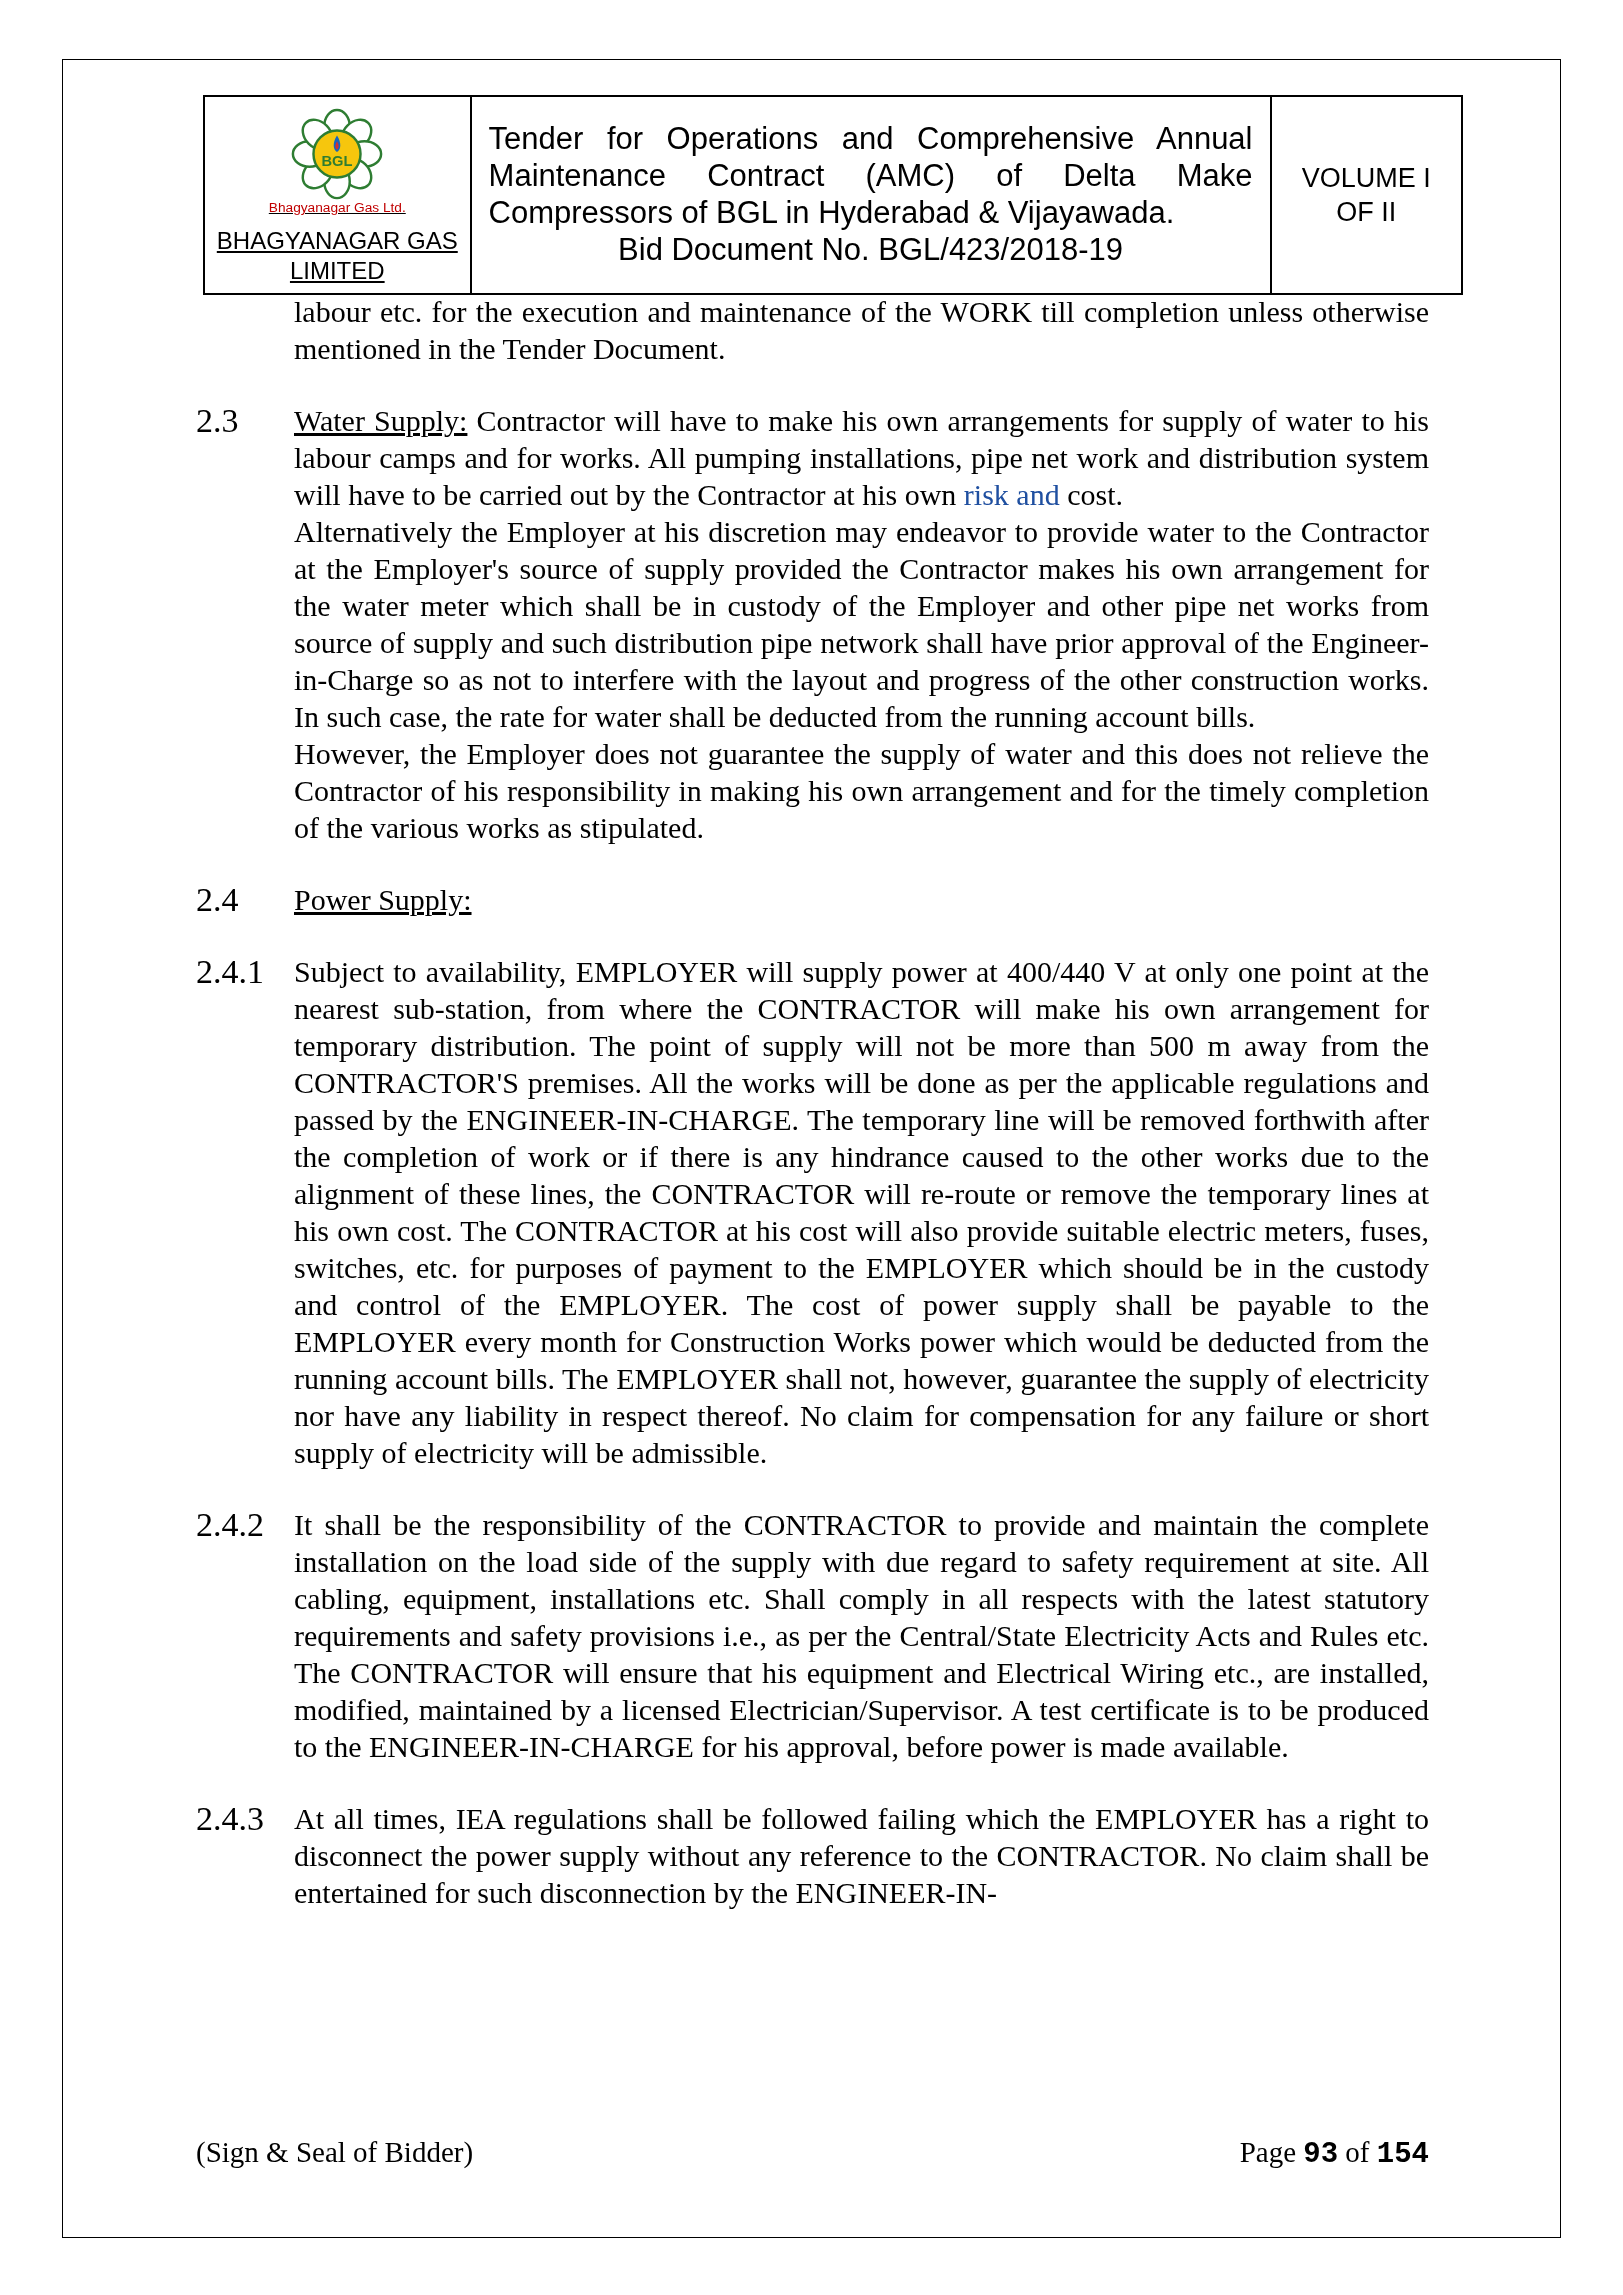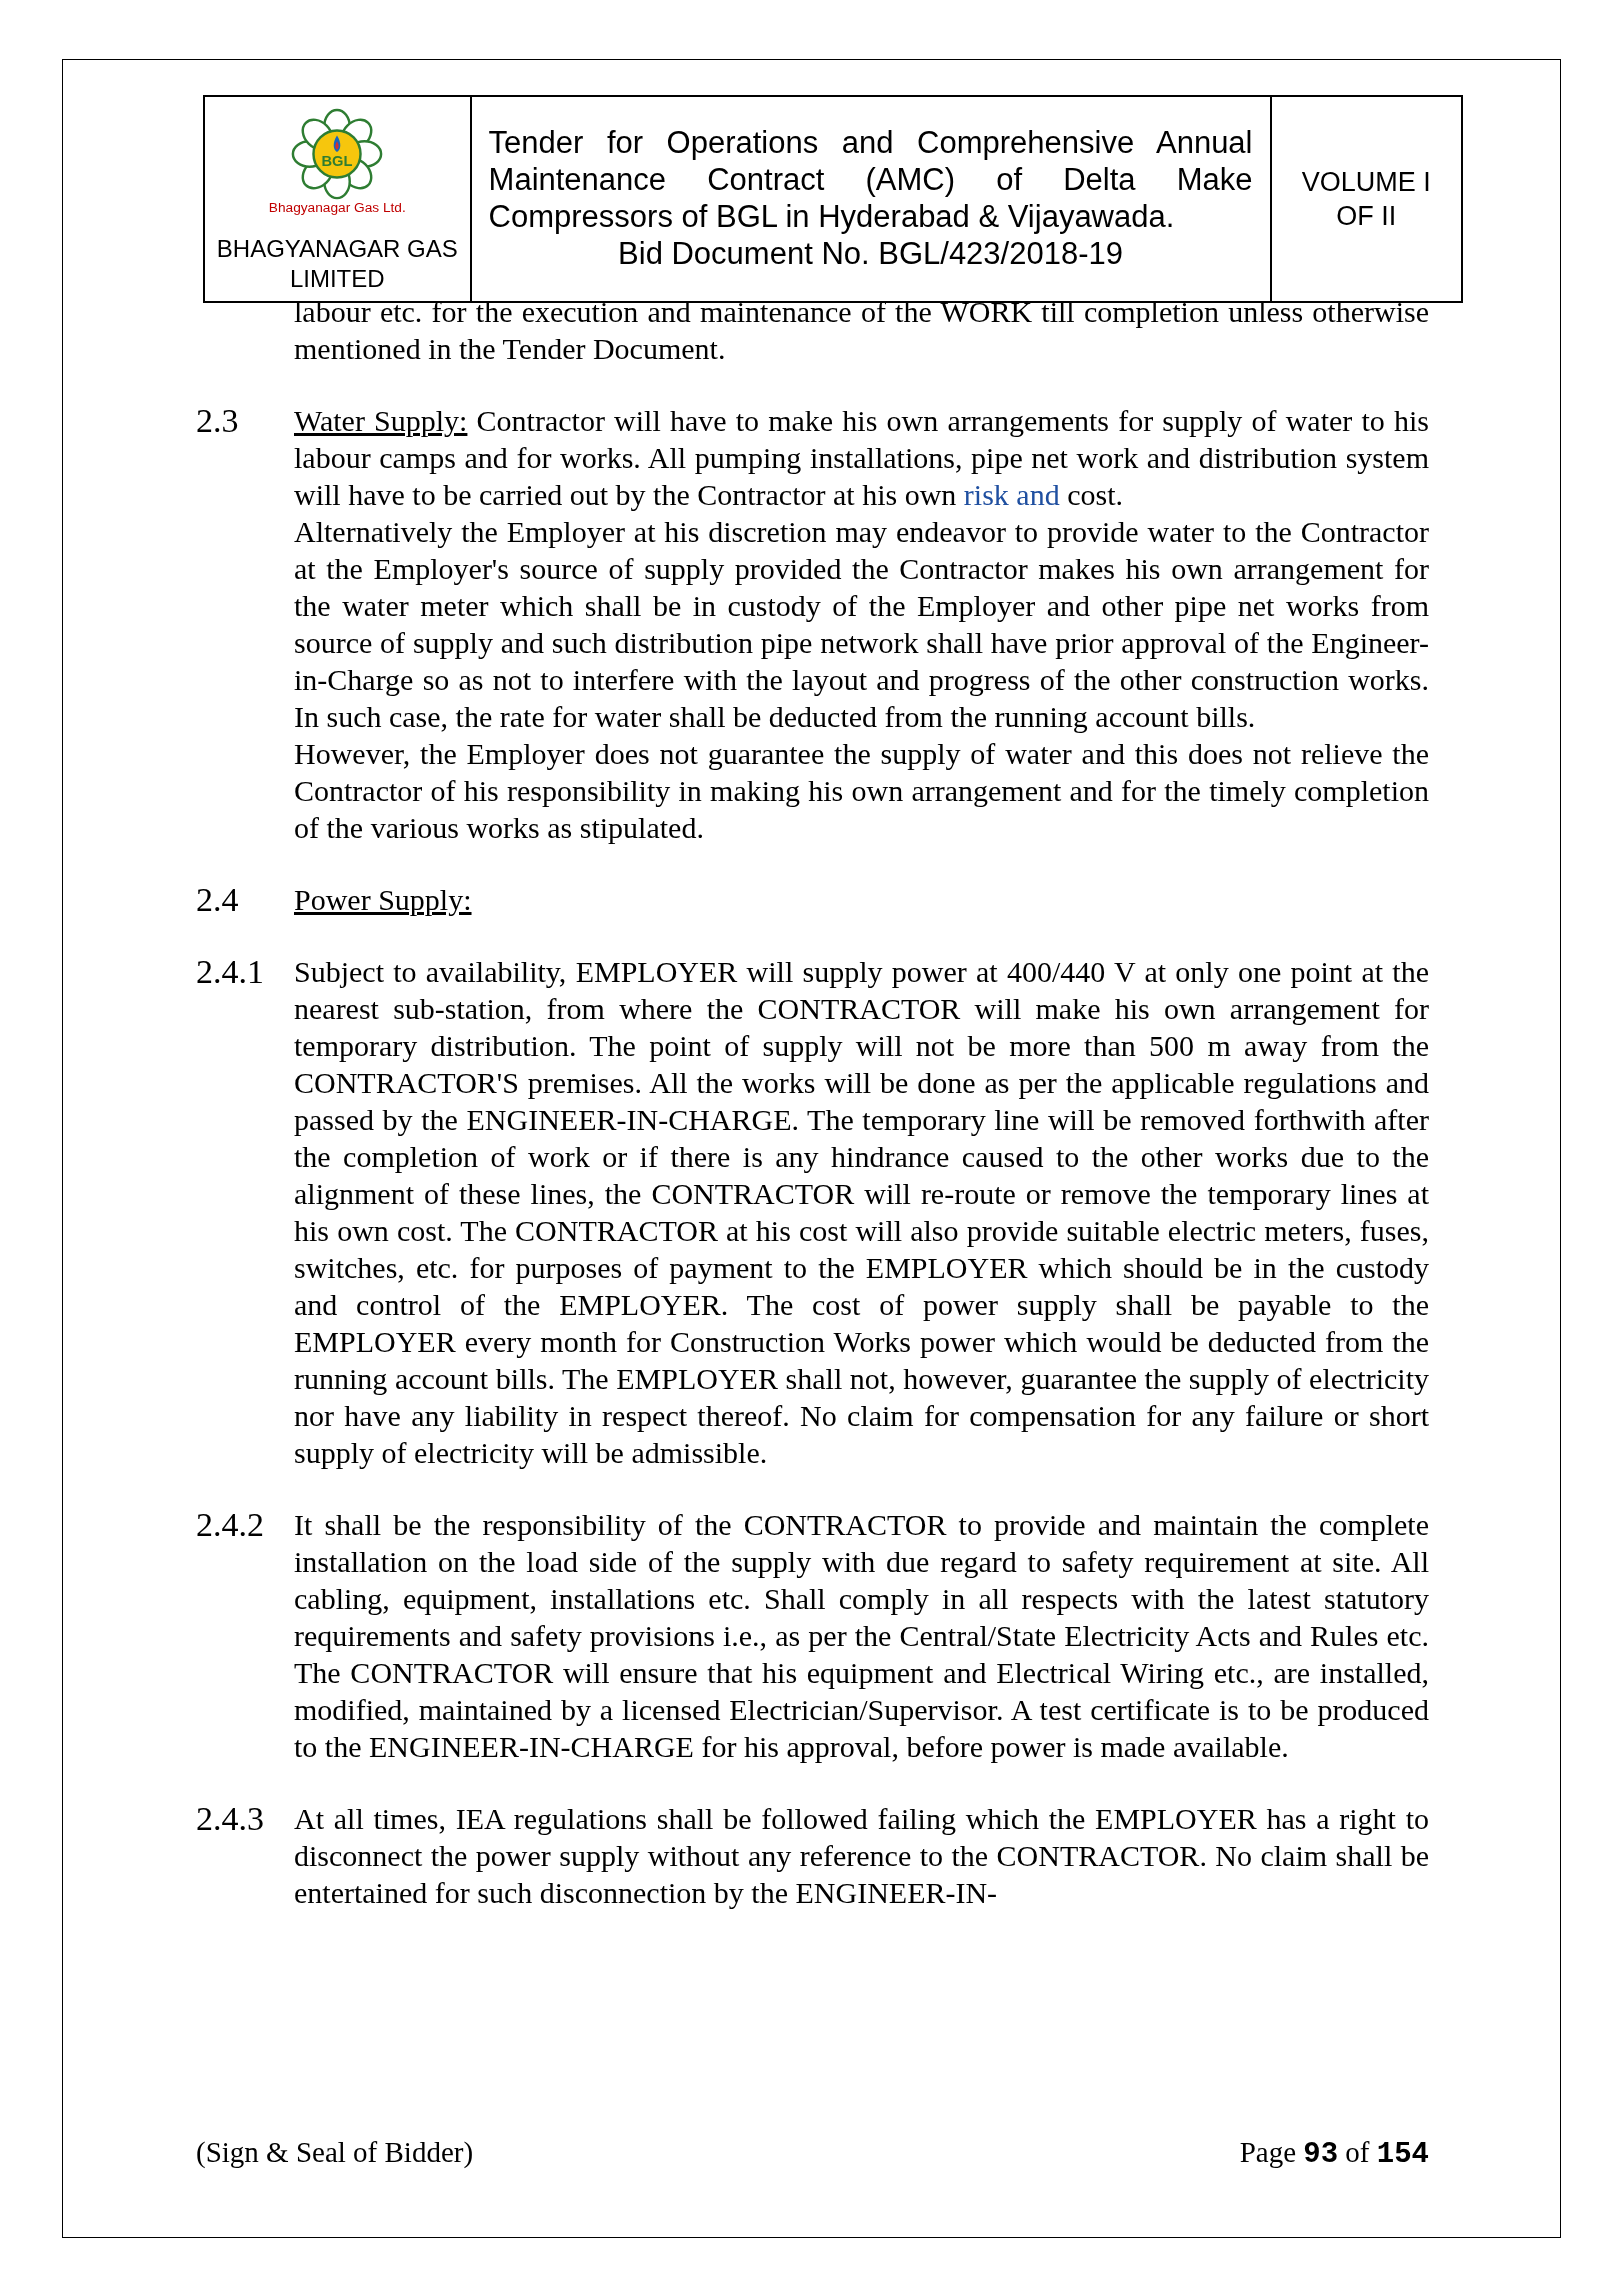--- a/index.html
+++ b/index.html
@@ -18,28 +18,28 @@
   .border-frame{
     position:absolute;left:62px;top:59px;width:1499px;height:2179px;
     border:1.3px solid #000;
   }
   
   .header-table{
     position:absolute;left:203px;top:95px;width:1260px;
     border-collapse:collapse;background:#fff;
   }
   .header-table td{border:2px solid #000;vertical-align:middle;}
-  .cell-logo{width:268px;text-align:center;padding:7.9px 5.2px;}
+  .cell-logo{width:268px;text-align:center;padding:7.9px 5.2px;text-decoration:underline;}
   .logo-small-text{
     font-family:"Liberation Sans", sans-serif;font-size:13.7px;
     color:var(--name-red);margin-top:-2.6px;
   }
   .org-name{
     font-family:"Liberation Sans", sans-serif;font-size:24px;line-height:29.4px;
-    margin-top:19px;color:#000;
+    margin-top:11px;color:#000;
   }
   .cell-title{
     width:811px;padding:7.9px 17px 9.2px 17px;
     font-family:"Liberation Sans", sans-serif;font-size:31px;line-height:37px;
   }
   .tender-title{text-align:justify;}
   .bid-doc{text-align:center;}
   .cell-volume{
     width:193px;text-align:center;
     font-family:"Liberation Sans", sans-serif;font-size:27px;line-height:34px;

